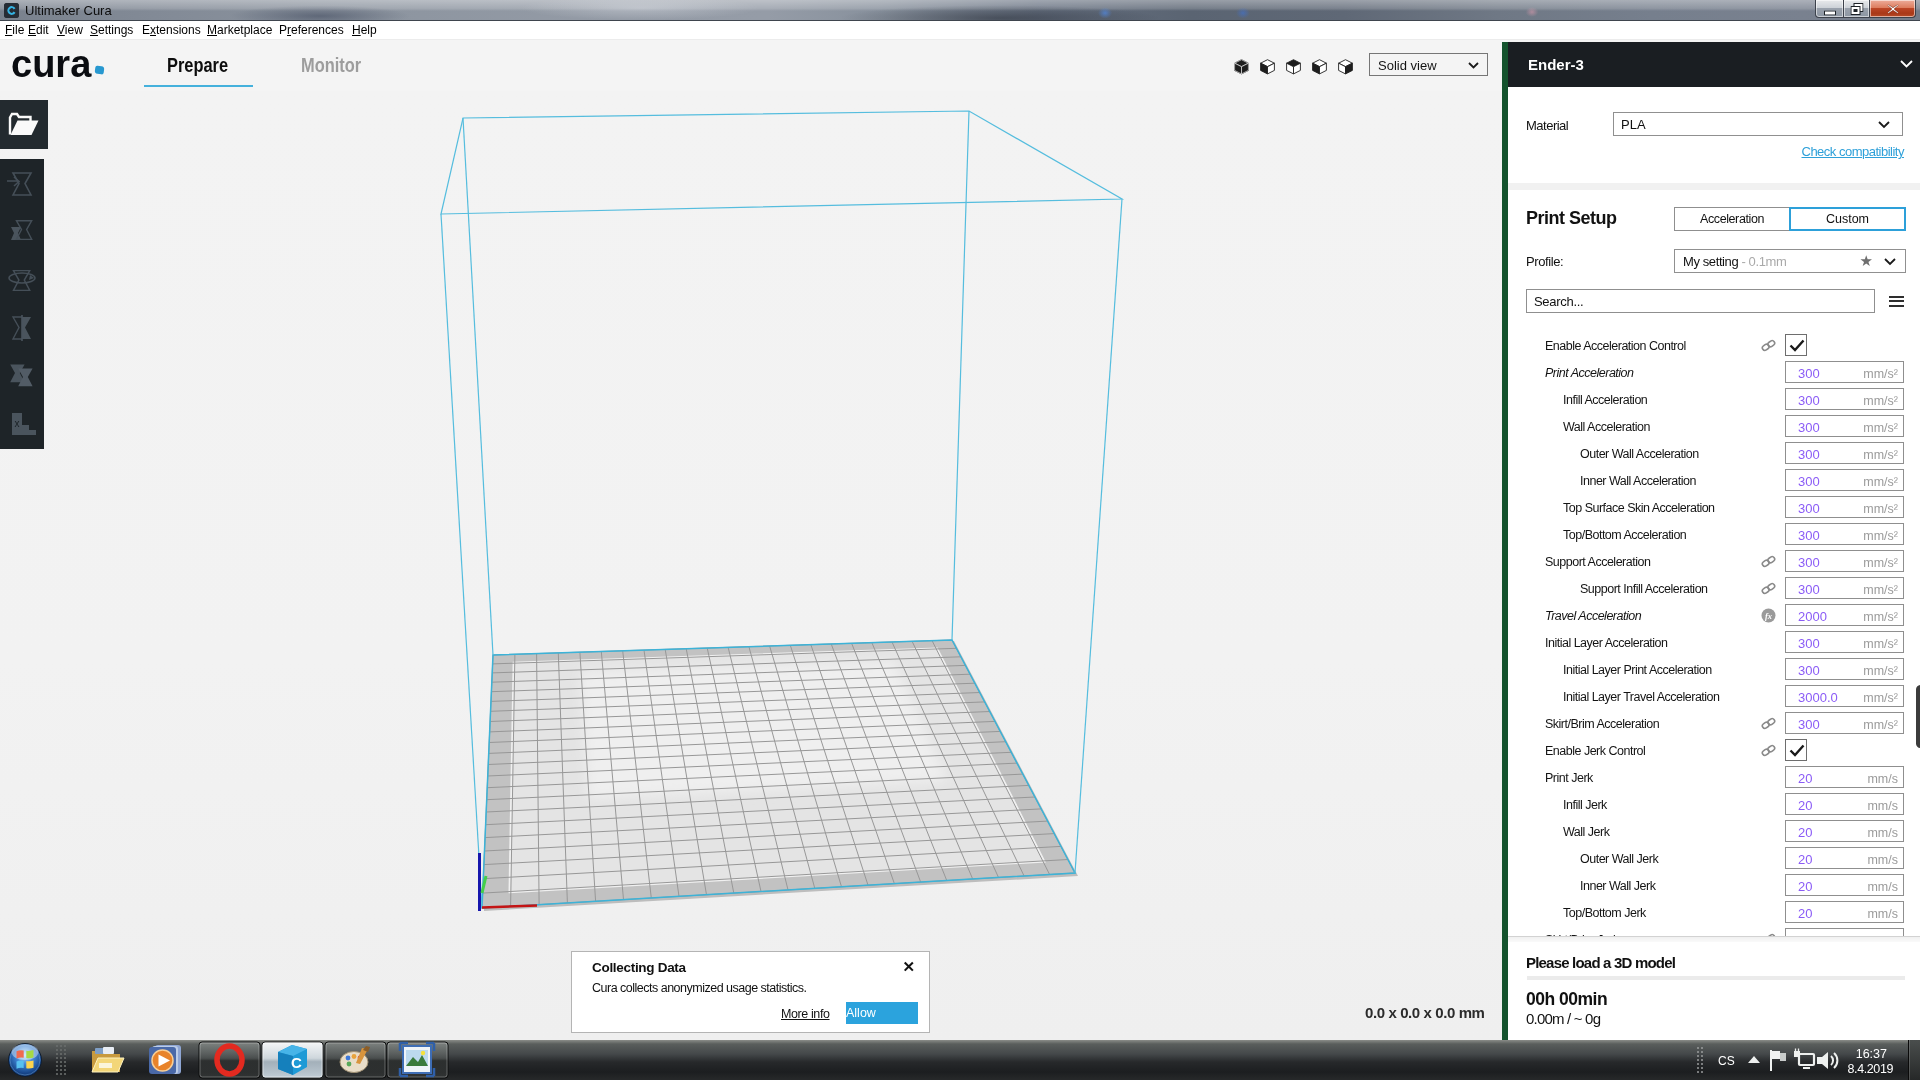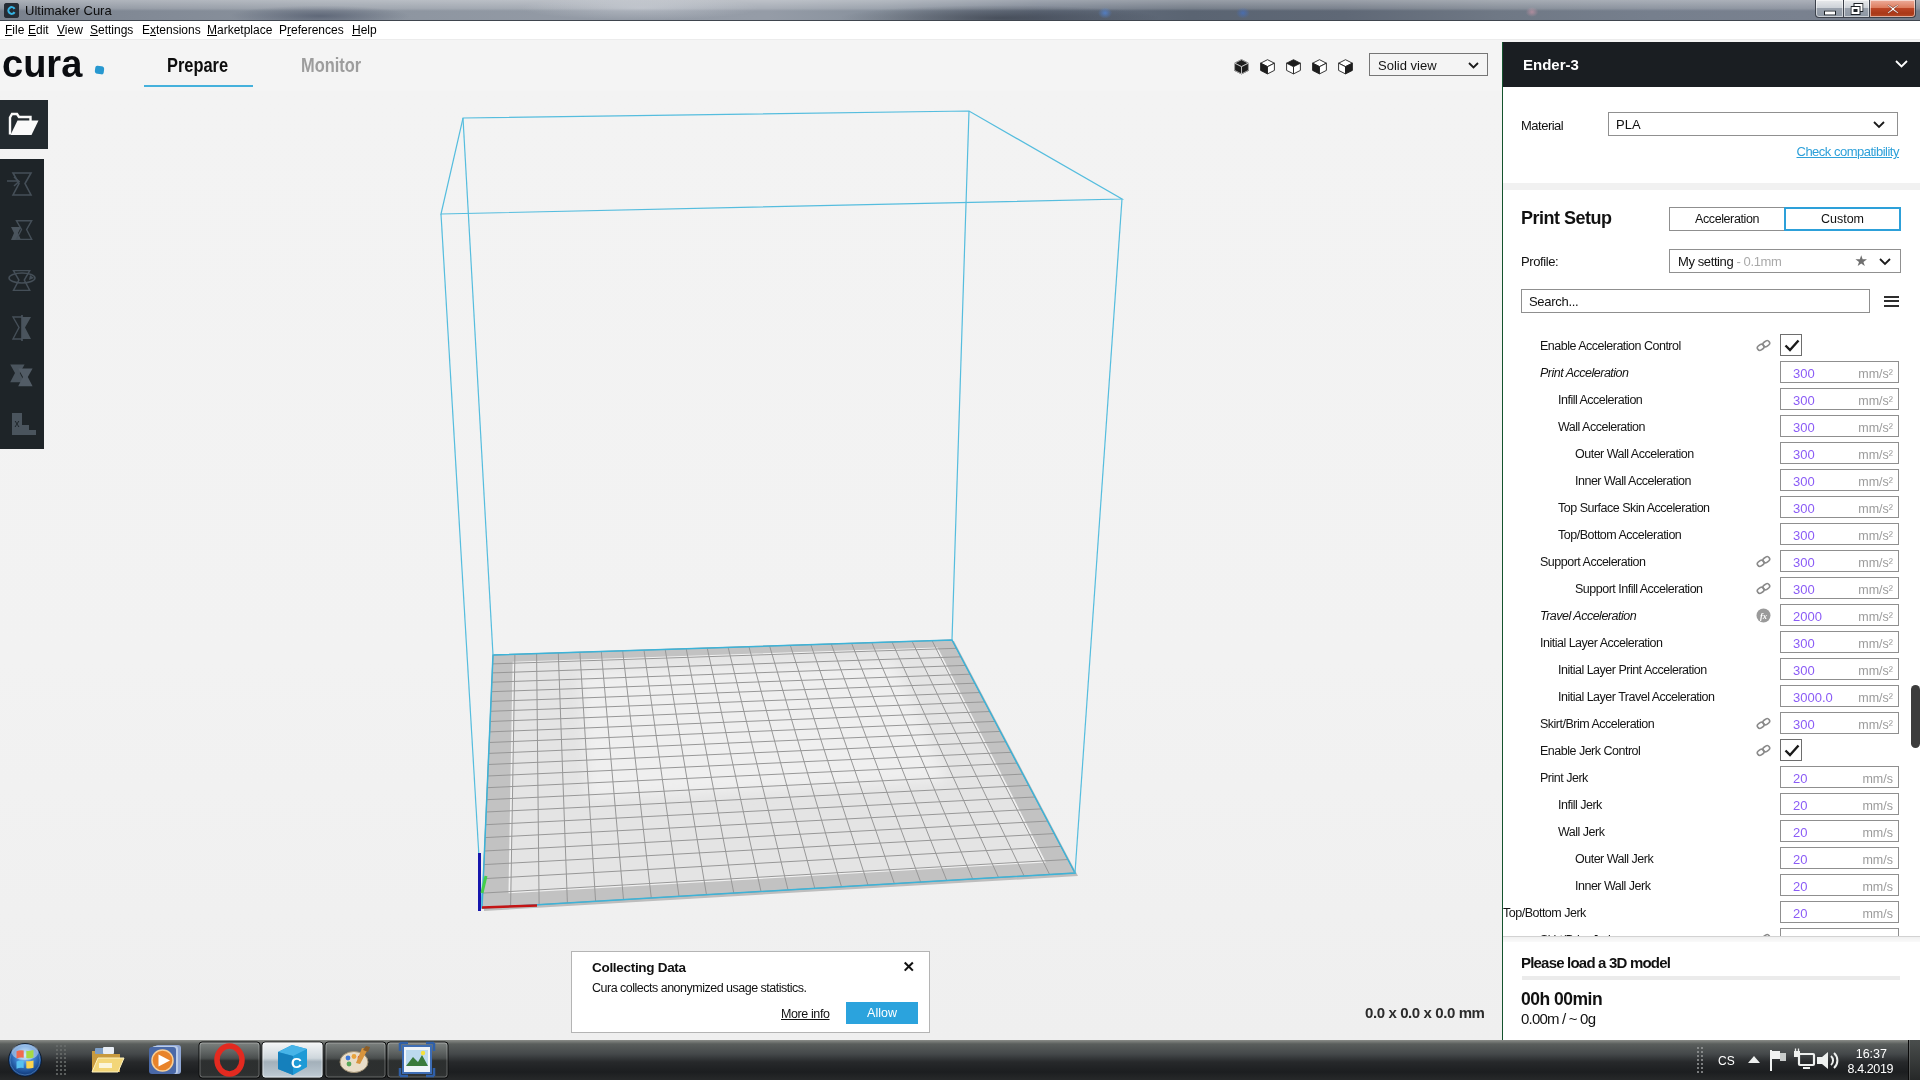--- a/index.html
+++ b/index.html
@@ -16,21 +16,21 @@
 #btnclose{left:1869px;width:47px;border-radius:0 0 4px 0;background:linear-gradient(180deg,#edac9b 0%,#dd7d5f 45%,#bc4526 50%,#a93818 78%,#b84b28 100%)}
 .capbtn svg{position:absolute;left:50%;top:50%;transform:translate(-50%,-50%)}
 
 
 #menubar{left:0;top:21px;width:1920px;height:19px;background:#ffffff;border-bottom:1px solid #ececec;font-size:12px;color:#000}
 #menubar span.mi{position:absolute;top:2px}
 #menubar u{text-decoration:underline}
 
 
 #stageheader{left:0;top:40px;width:1920px;height:51px;background:#f4f4f4}
-#curalogo{position:absolute;left:2px;top:4.5px;font-weight:bold;font-size:38px;line-height:1;letter-spacing:0;color:#0b0d11}
+#curalogo{position:absolute;left:11px;top:4.5px;font-weight:bold;font-size:38px;line-height:1;letter-spacing:0;color:#0b0d11}
 #curadot{position:absolute;left:95px;top:26px;width:8.5px;height:8px;background:#2798d0;border-radius:2px 3px 2px 3px;transform:rotate(8deg)}
 .stagetab{position:absolute;top:25px;font-size:20px;font-weight:bold;color:#0d0d0d;transform:translateY(-50%) scaleX(0.82);transform-origin:0 50%}
 #tabprep{left:167px}
 #tabmon{left:301px;color:#9d9d9d}
 #prepline{position:absolute;left:144px;top:45px;width:109px;height:2px;background:#45b1dc}
 .cubes{position:absolute;left:1233px;top:18px}
 #solidview{position:absolute;left:1369px;top:13px;width:119px;height:23px;border:1px solid #767676;background:#f4f4f4;font-size:13px;color:#1a1a1a}
 #solidview span{position:absolute;left:8px;top:4px;color:#141414}
 
 
@@ -38,24 +38,24 @@
 #openbtn{position:absolute;left:0px;top:9px;width:48px;height:49px;background:#232a2f}
 #toolcol{position:absolute;left:0px;top:68px;width:44px;height:290px;background:#1e2428}
 #dims{position:absolute;left:1365px;top:913px;font-size:15px;font-weight:bold;letter-spacing:-0.4px;color:#2b2b2b}
 
 
 #dlg{position:absolute;left:571px;top:860px;width:359px;height:82px;background:#fff;border:1px solid #b4b4b4}
 #dlg .t{position:absolute;left:20px;top:8px;font-size:13.5px;font-weight:bold;letter-spacing:-0.3px;color:#111}
 #dlg .x{position:absolute;right:14px;top:6px;font-size:15px;font-weight:bold;color:#111}
 #dlg .b{position:absolute;left:20px;top:29px;font-size:12.5px;letter-spacing:-0.5px;color:#111}
 #dlg .mi{position:absolute;left:209px;top:55px;font-size:12.5px;letter-spacing:-0.4px;color:#111;text-decoration:underline}
-#dlg .allow{position:absolute;left:274px;top:50px;width:72px;height:22px;background:#2ba3dd;color:#fff;font-size:12.5px;text-align:center;line-height:22px}
-
-
-#rightpanel{left:1502px;top:42px;width:418px;height:998px;background:#fff;border-left:1px solid #14532d}
+#dlg .allow{position:absolute;left:274px;top:50px;width:72px;height:22px;background:#2ba3dd;color:#fff;font-size:12.5px;text-align:left;line-height:22px}
+
+
+#rightpanel{left:1502px;top:42px;width:418px;height:998px;background:#fff;border-left:6px solid #14532d}
 #enderhdr{position:absolute;left:0;top:0;width:418px;height:45px;background:#1a1e22;color:#fff}
 #enderhdr .nm{position:absolute;left:20px;top:14px;font-size:15px;font-weight:bold}
 #matlbl{position:absolute;left:18px;top:76px;font-size:13px;letter-spacing:-0.5px;color:#111}
 .dd{position:absolute;border:1px solid #909090;background:#fff}
 #matdd{left:105px;top:70px;width:290px;height:24px}
 #matdd .v{position:absolute;left:7px;top:4px;font-size:13px;color:#111}
 #chkcomp{position:absolute;left:0;top:102px;width:396px;text-align:right;font-size:13px;letter-spacing:-0.5px;color:#2da0d9;text-decoration:underline}
 #gsep{position:absolute;left:0;top:141px;width:418px;height:7px;background:#f1f1f1}
 #pslbl{position:absolute;left:18px;top:166px;font-size:18px;font-weight:bold;letter-spacing:-0.5px;color:#111}
 #btnrec{position:absolute;left:166px;top:165px;width:116px;height:24px;border:1px solid #8f8f8f;font-size:12.5px;letter-spacing:-0.4px;color:#111;text-align:center;line-height:22px;background:#fff}
@@ -515,21 +515,21 @@
           </span>
         </div>
 <div class="srow">
           <span class="sl" style="margin-left:72px;">Inner Wall Jerk</span>
           <span class="vb">
             <span class="vn">20</span>
             <span class="vu">mm/s</span>
           </span>
         </div>
 <div class="srow">
-          <span class="sl" style="">Top/Bottom Jerk</span>
+          <span class="sl" style="margin-left:55px;">Top/Bottom Jerk</span>
           <span class="vb">
             <span class="vn">20</span>
             <span class="vu">mm/s</span>
           </span>
         </div>
 <div class="srow">
           <span class="sl" style="margin-left:37px;">Skirt/Brim Jerk</span>
           <svg class="lnk" width="15" height="15" viewBox="0 0 15 15">
             <g fill="none" stroke="#8a8a8a" stroke-width="1.6">
               <rect x="1.2" y="6.8" width="7" height="5" rx="2.5" transform="rotate(-35 4.7 9.3)"></rect>

